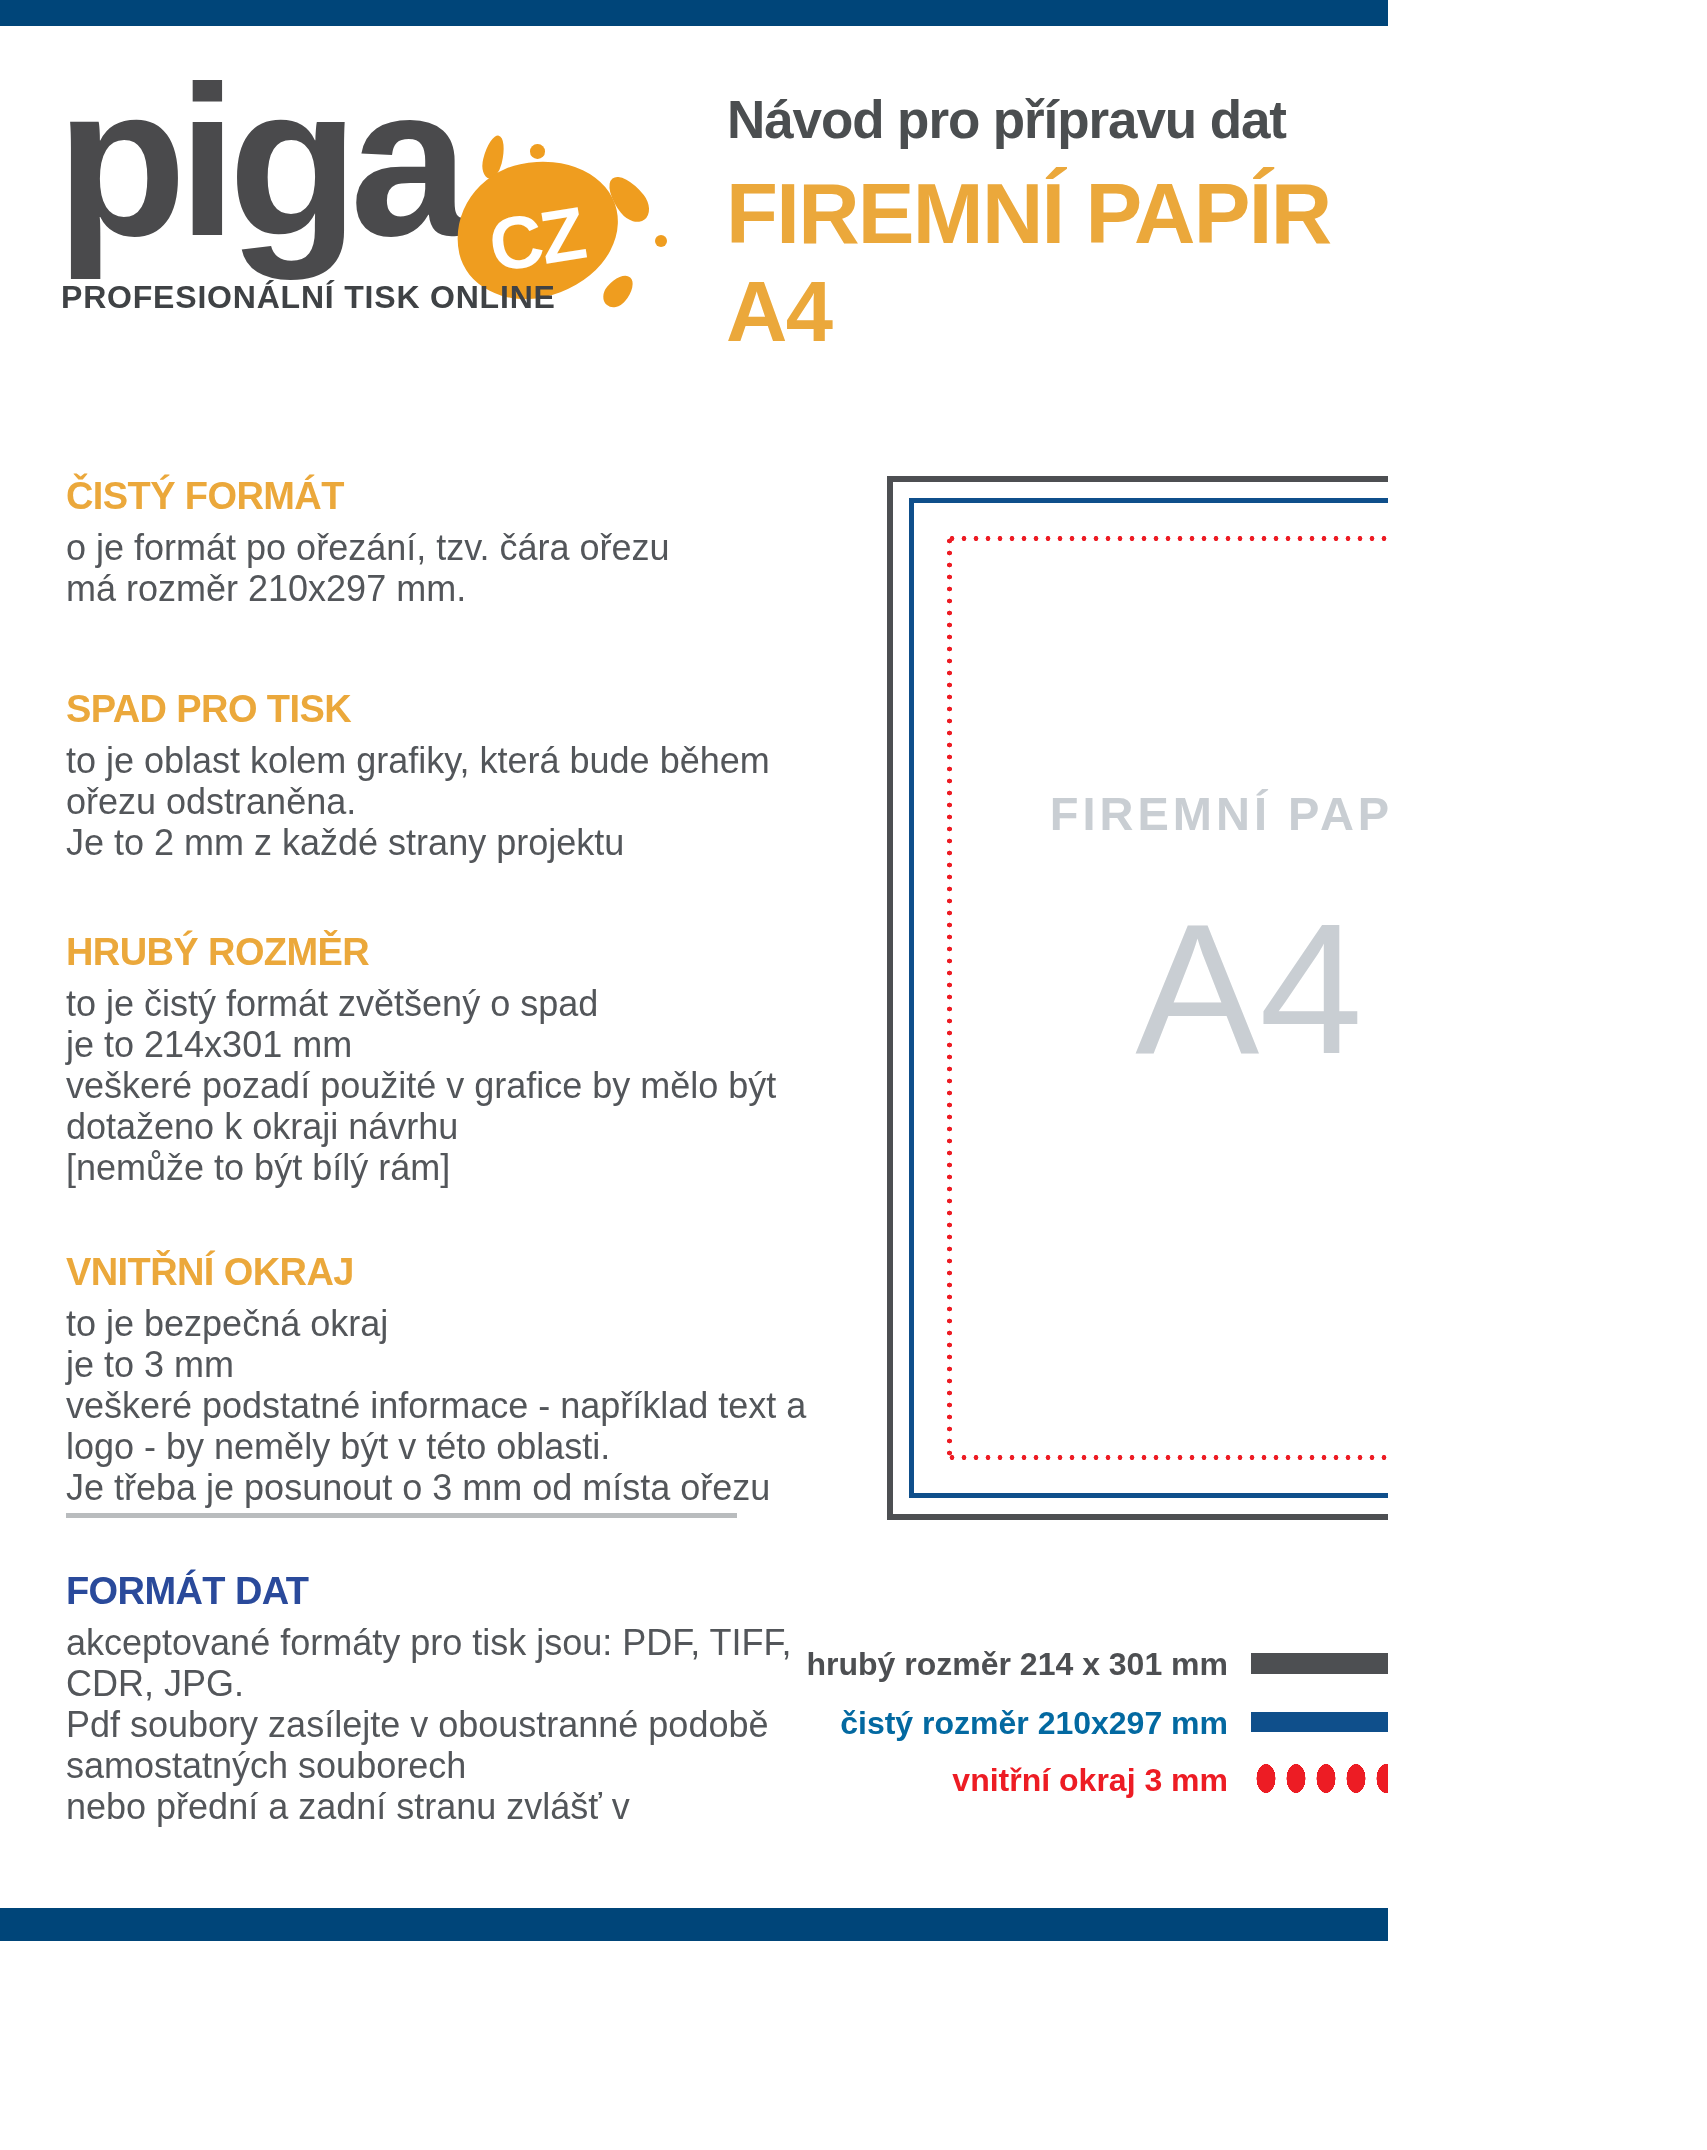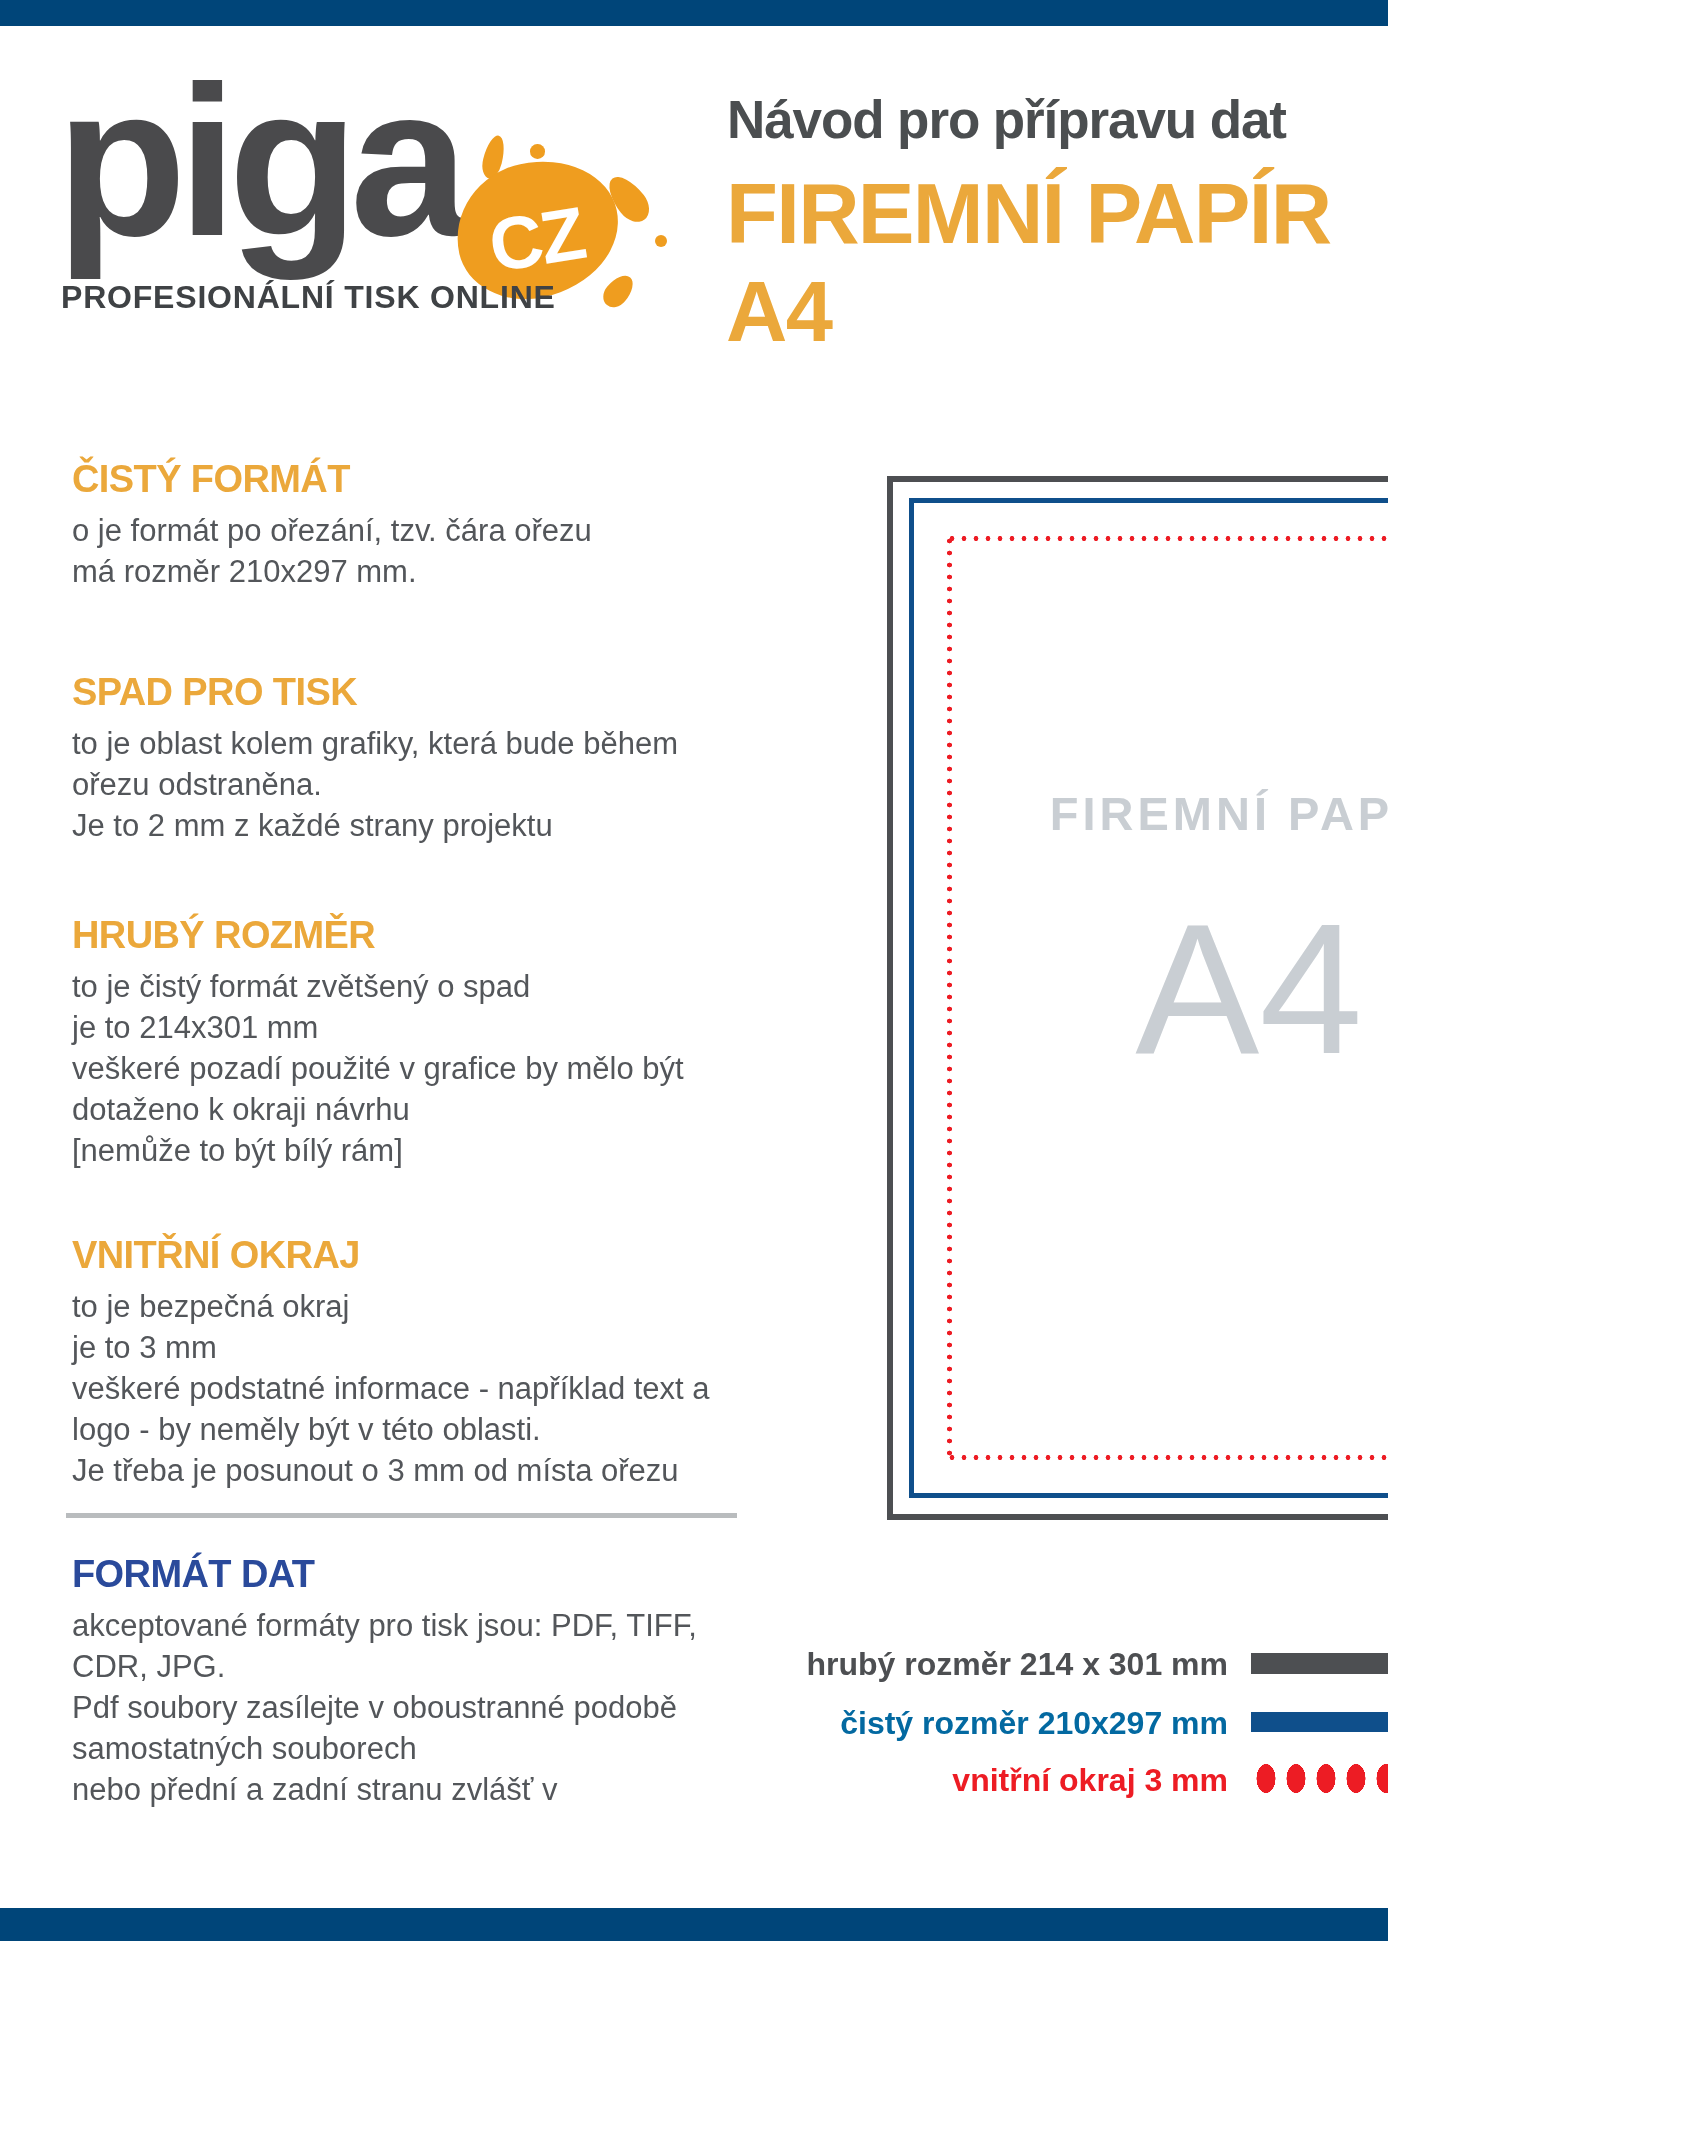--- a/index.html
+++ b/index.html
@@ -46,25 +46,25 @@
   .doc-title{
     position:absolute;left:727px;top:89px;
     font-size:53px;font-weight:bold;color:#4b4e50;letter-spacing:-1.1px;
   }
   .doc-subtitle{
     position:absolute;left:726px;top:165px;
     font-size:85px;font-weight:bold;color:#eba83b;letter-spacing:-1.7px;
   }
 
   
-  .section{position:absolute;left:72px;width:766px;}
+  .section{position:absolute;left:66px;width:766px;margin-top:17px;}
   .sec-heading{font-size:38px;font-weight:bold;letter-spacing:-0.6px;margin-bottom:9px;}
   .sec-heading.orange{color:#eba83b;}
   .sec-heading.blue{color:#2a4a9b;}
-  .sec-line{font-size:31px;line-height:41px;color:#53565a;}
+  .sec-line{font-size:36px;line-height:41px;color:#53565a;}
   .divider{position:absolute;left:66px;top:1513px;width:671px;height:4.5px;background:#b9bcbe;}
 
   
   .diagram{
     position:absolute;left:887px;top:468px;width:724px;height:1044px;
     border:6.2px solid #4d4f52;box-sizing:border-box;background:#ffffff;margin-top:8px;
   }
   .clean-box{
     position:absolute;left:16px;top:16px;right:16px;bottom:16px;
     border:5.6px solid #0f4f8b;

